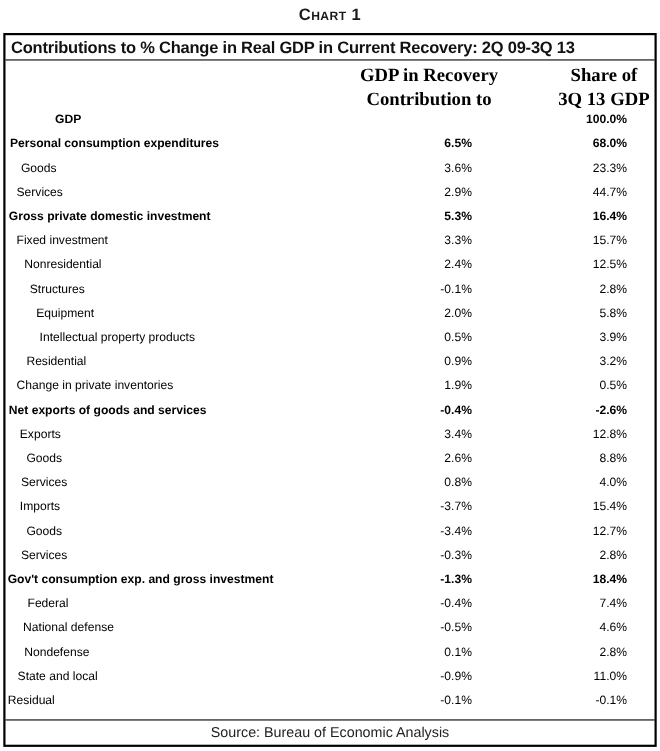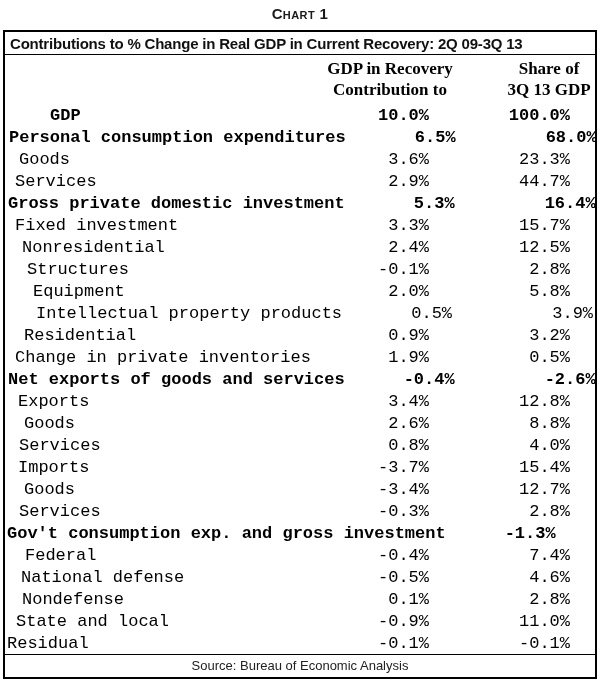--- a/index.html
+++ b/index.html
@@ -56,24 +56,24 @@
     top: 3px;
     text-align: center;
     line-height: 21px;
     white-space: nowrap;
   }
   .hdr-col1 { left: 285px; width: 200px; }
   .hdr-col2 { left: 444px; width: 200px; }
   .rows-host { flex: 0 0 auto; }
   .row {
     display: flex;
-    align-items: flex-end;
+    align-items: flex-start;
     height: 22px;
-    font-family: Liberation Mono, monospace;
-    font-size: 17px;
+    font-family: Liberation Sans, sans-serif;
+    font-size: 11px;
     color: #000;
   }
   .row.bold { font-weight: bold; }
   .row .label {
     flex: 1 1 auto;
     white-space: nowrap;
     overflow: visible;
   }
   .row .v1 {
     flex: 0 0 110px;
@@ -115,21 +115,20 @@
     </div>
     <div class="hdr hdr-col2">
       <div>Share of</div>
       <div>3Q 13 GDP</div>
     </div>
   </div>
 
   <div class="rows-host">
       <div class="row bold">
         <div class="label" style="padding-left: 45px;">GDP</div>
-        <div class="v1">10.0%</div>
         <div class="v2">100.0%</div>
       </div>
       <div class="row bold">
         <div class="label" style="padding-left: 4px;">Personal consumption expenditures</div>
         <div class="v1">6.5%</div>
         <div class="v2">68.0%</div>
       </div>
       <div class="row">
         <div class="label" style="padding-left: 14px;">Goods</div>
         <div class="v1">3.6%</div>

